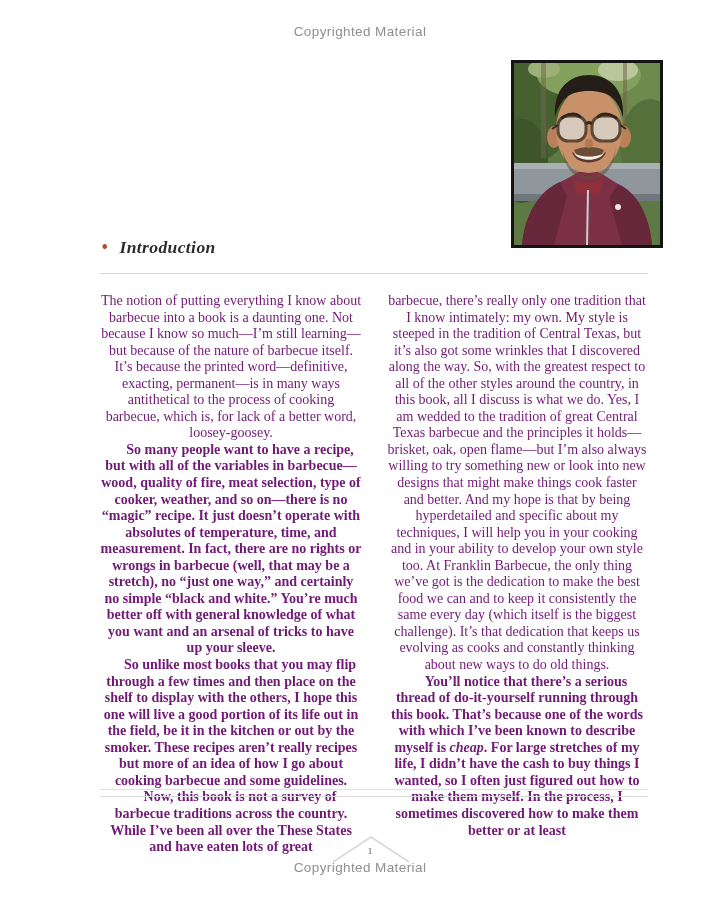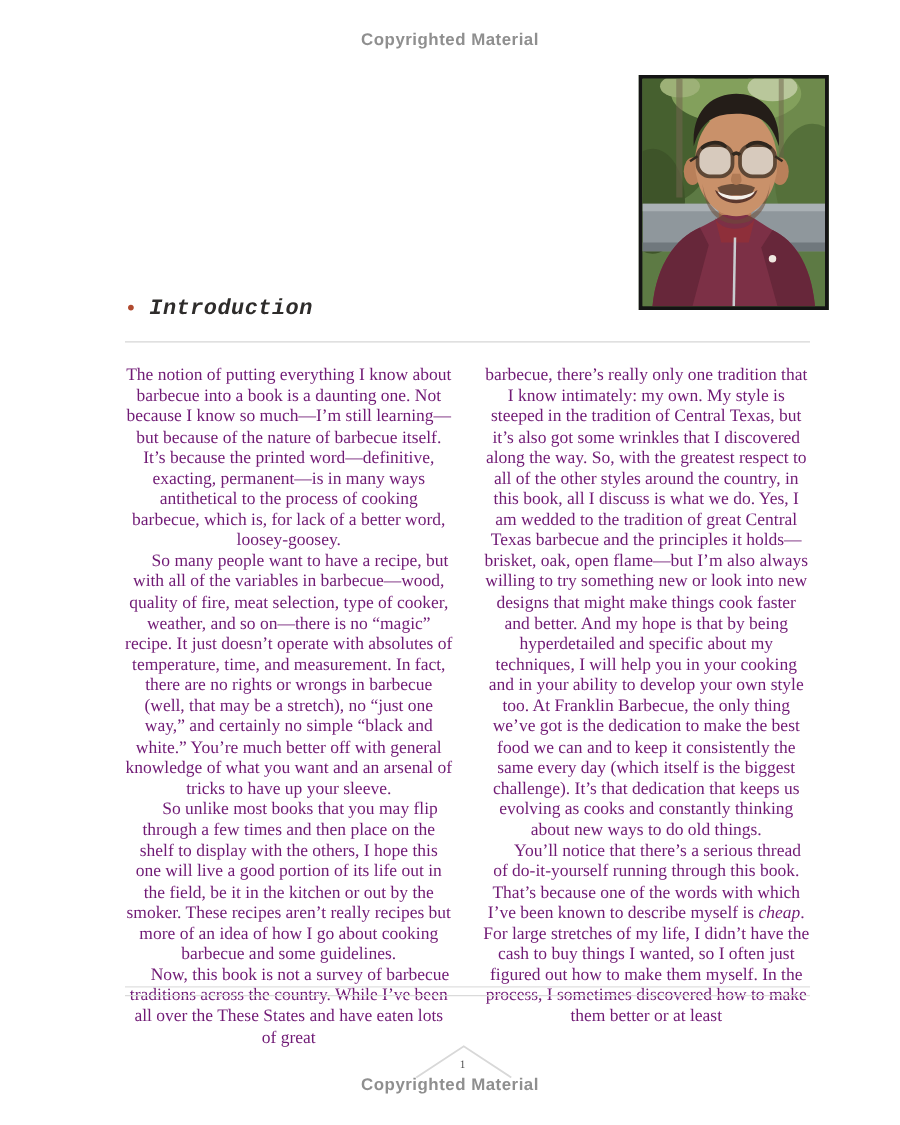--- a/index.html
+++ b/index.html
@@ -4,56 +4,56 @@
 <style>
   html,body { margin:0; padding:0; background:#ffffff; }
   .page {
     position:relative; width:720px; height:900px; margin:0 auto;
     background:#ffffff; overflow:hidden;
     font-family:"Liberation Serif", serif;
   }
   .notice {
     position:absolute; left:0; width:720px; text-align:center;
     font-family:"Liberation Sans", sans-serif;
-    font-size:13.5px; font-weight:700; letter-spacing:0.4px; color:#8f8f8f;
+    font-size:13.5px; font-weight:400; letter-spacing:0.4px; color:#8f8f8f;
   }
   .notice.top { top:24px; }
   .notice.bottom { top:860px; }
   .photo {
     position:absolute; left:511px; top:60px; width:146px; height:182px;
     border:3px solid #141414; background:#5d7a44;
   }
   .photo svg { display:block; width:146px; height:182px; }
   .heading {
     position:absolute; left:100px; top:237px; display:flex; align-items:center;
   }
   .heading .bullet {
     color:#b04a2f; font-size:16px; margin-right:10px; line-height:1;
     font-family:"DejaVu Serif", serif;
   }
   .heading .title {
-    font-family:Liberation Mono, monospace; font-style:italic; font-weight:bold;
+    font-family:Liberation Serif, serif; font-style:italic; font-weight:bold;
     font-size:17.5px; color:#2e2c2b; letter-spacing:0.4px;
   }
   .rule {
     position:absolute; left:100px; width:548px; height:1px; background:#d6d6d6;
   }
   .rule.r-top { top:273px; }
   .rule.r-bot1 { top:789px; background:#e0e0e0; }
   .rule.r-bot2 { top:796px; background:#dadada; }
   .columns {
     position:absolute; left:100px; top:293px; width:548px;
     display:flex; gap:24px;
   }
   .col { width:262px; }
   .col p {
     margin:0; font-size:14px; line-height:16.55px; color:#701a75;
     text-align:center;
   }
-  .col p.indent { text-indent:18px; }
+  .col p.indent { text-indent:18px;font-weight:bold; }
   .caret {
     position:absolute; left:332px; top:835px; width:78px; height:28px; cursor:pointer;
   }
   .pagenum {
     position:absolute; left:340px; top:846px; width:60px; text-align:center;
     font-size:9px; color:#4d4d4d; font-family:"Liberation Serif", serif;
   }
 </style>
 </head>
 <body>

